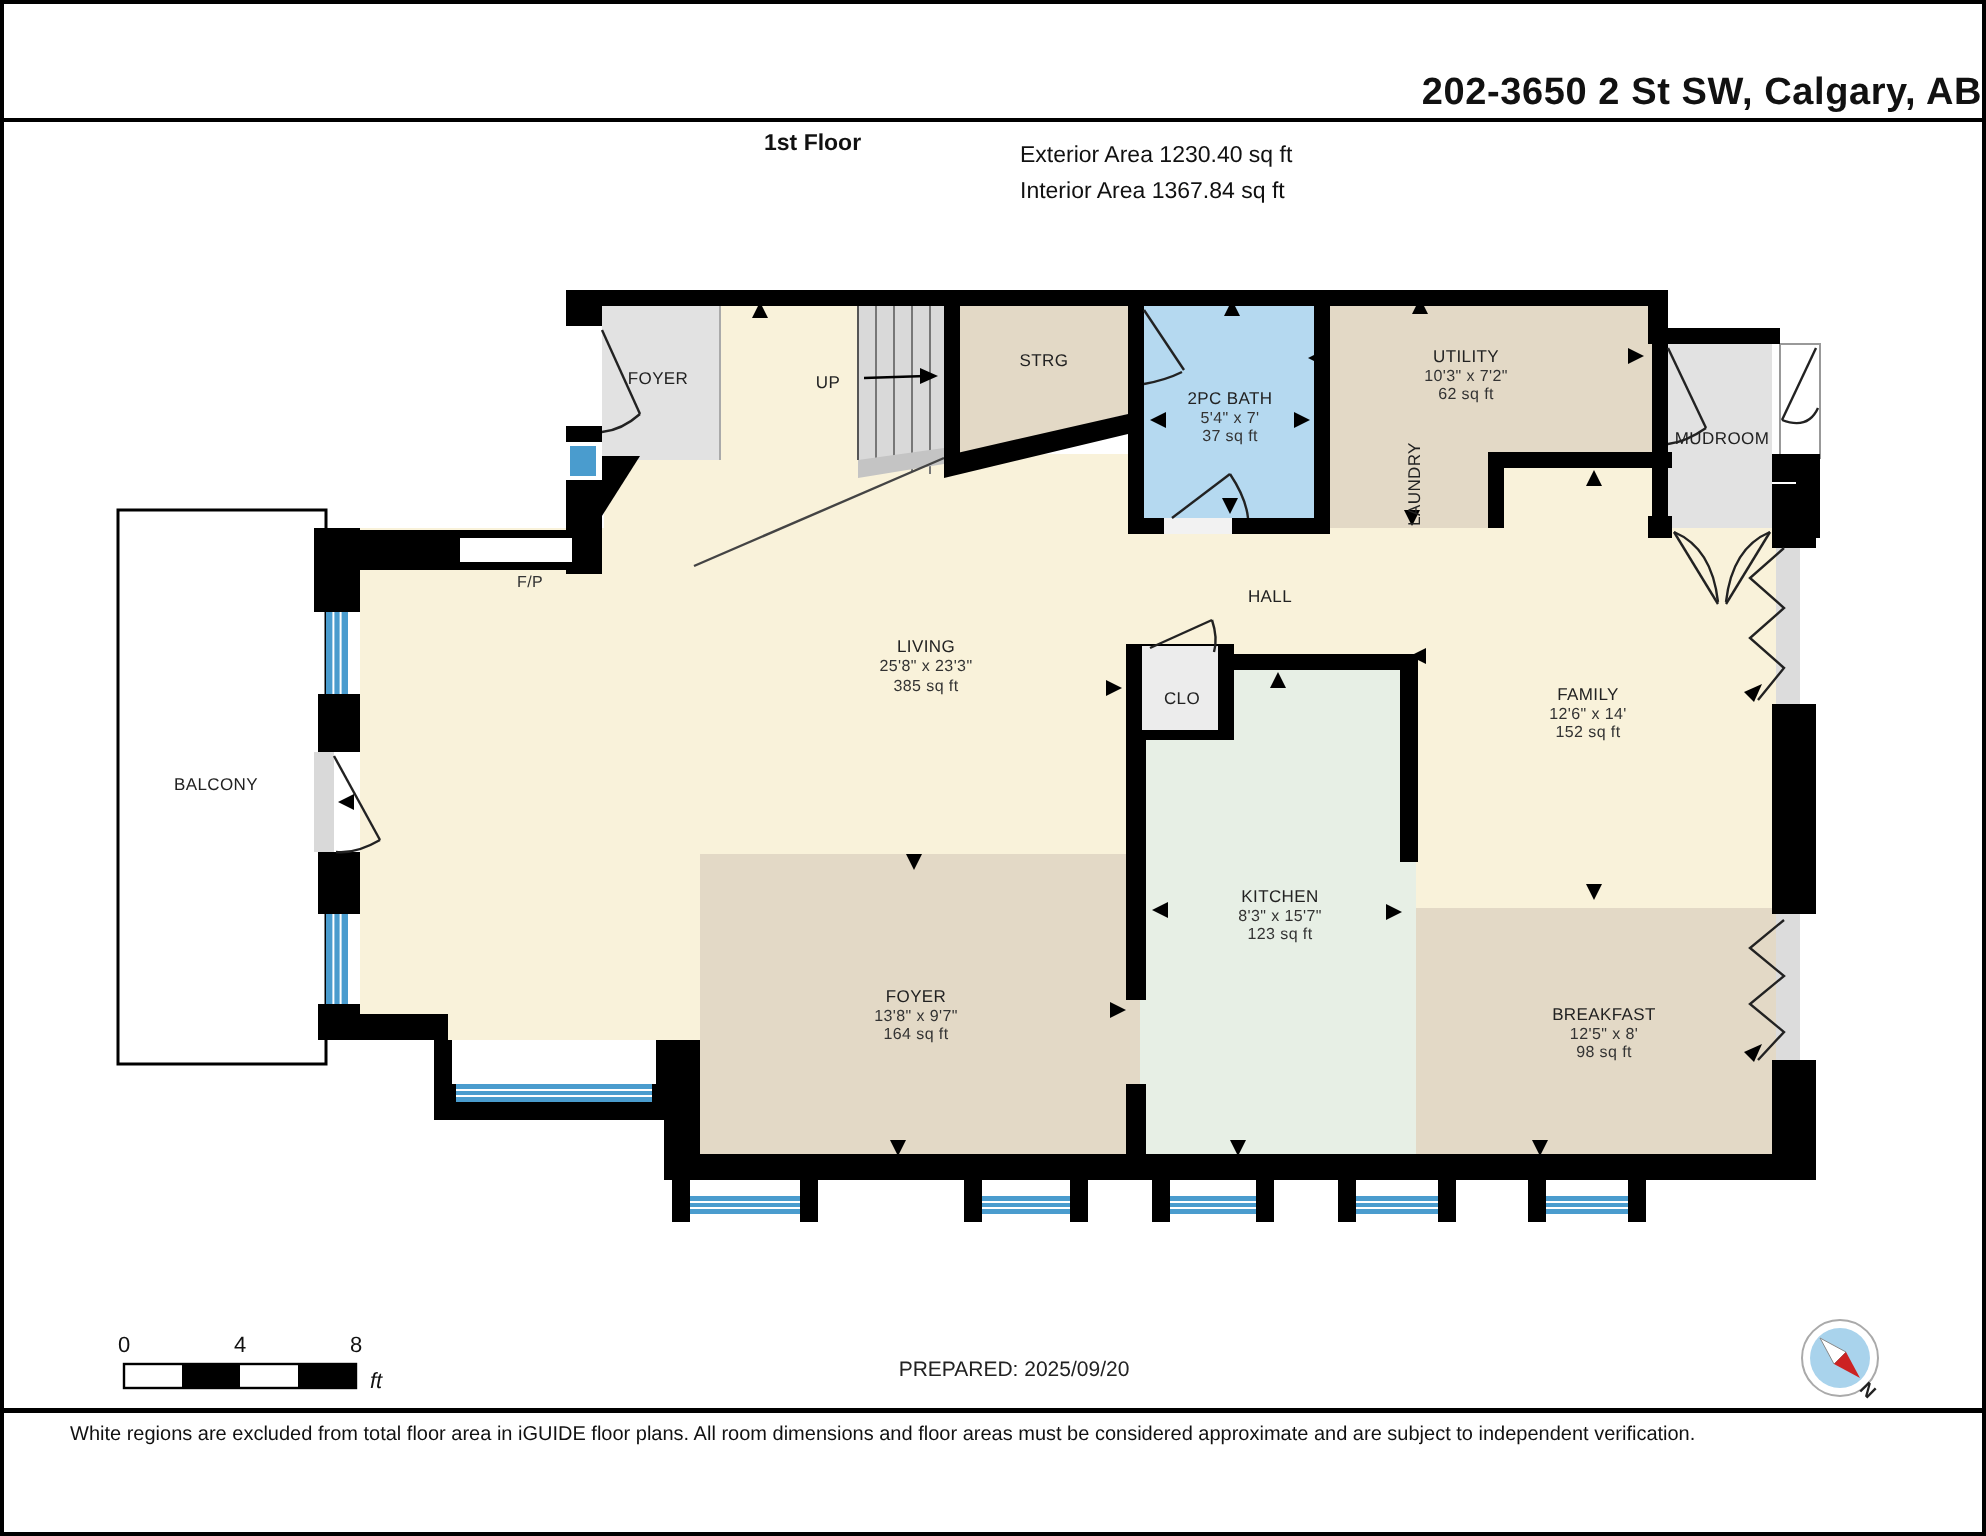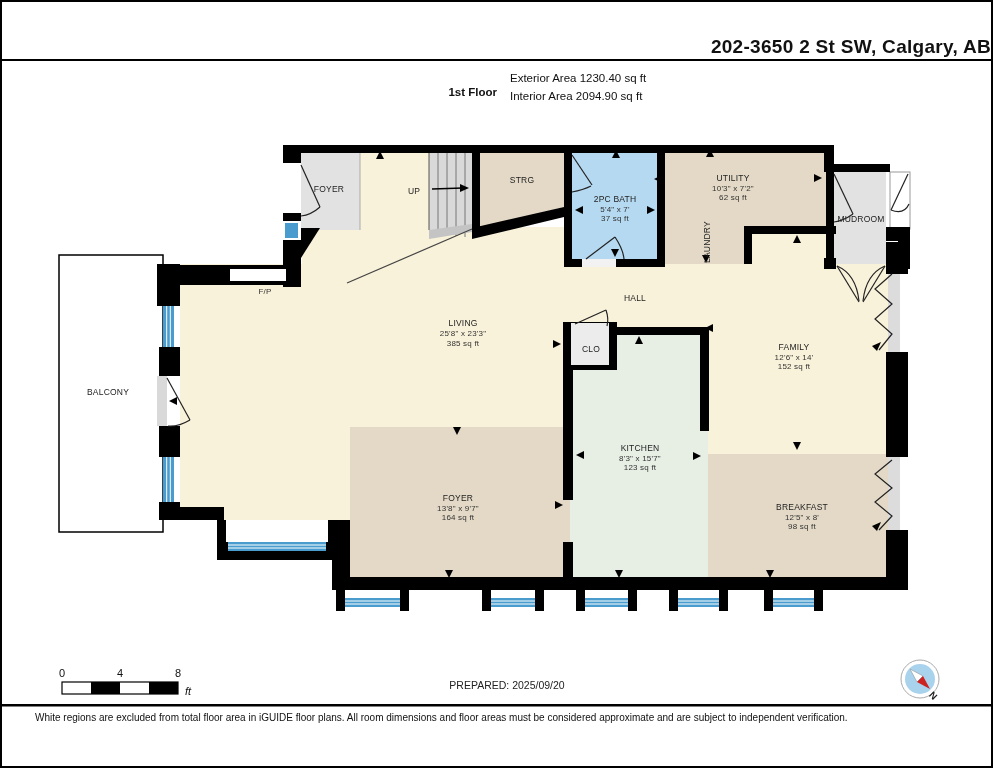--- a/index.html
+++ b/index.html
@@ -6,21 +6,21 @@
   .page{
     position:relative;width:993px;height:768px;background:#ffffff;
     border:2px solid #000;box-sizing:border-box;overflow:hidden;
     font-family:"Liberation Sans", sans-serif;color:#111;
   }
   .abs{position:absolute;}
   .title{
     top:34px;left:0;width:100%;text-align:right;
     font-size:19px;font-weight:bold;letter-spacing:.3px;
   }
-  .floorinfo-label{top:84px;left:380px;width:115px;text-align:right;font-size:11.5px;font-weight:bold;}
+  .floorinfo-label{top:64px;left:380px;width:115px;font-size:11.5px;font-weight:bold;}
   .floorinfo-ext{top:70px;left:508px;font-size:11.5px;}
   .floorinfo-int{top:88px;left:508px;font-size:11.5px;}
   .lbl{
     position:absolute;transform:translate(-50%,-50%);
     white-space:nowrap;font-size:8.5px;color:#222;letter-spacing:.2px;text-align:center;
   }
   .lbl.small{font-size:8px;color:#333;}
   .lbl.rot{transform:translate(-50%,-50%) rotate(-90deg);}
   .scale-num{position:absolute;transform:translate(-50%,0);font-size:11px;color:#111;}
   .scale-ft{position:absolute;font-size:11px;color:#111;font-style:italic;}
@@ -229,21 +229,21 @@
 
     <g fill="#000">
       <rect x="0" y="57" width="993" height="2"></rect>
       <rect x="0" y="702" width="993" height="2.5"></rect>
     </g>
   </svg>
 
   <div class="abs title">202-3650 2 St SW, Calgary, AB</div>
   <div class="abs floorinfo-label">1st Floor</div>
   <div class="abs floorinfo-ext">Exterior Area 1230.40 sq ft</div>
-  <div class="abs floorinfo-int">Interior Area 2094.90 sq ft</div>
+  <div class="abs floorinfo-int">Interior Area 1367.84 sq ft</div>
 
   <div class="lbl" style="left:327px;top:187px">FOYER</div>
   <div class="lbl" style="left:412px;top:189px">UP</div>
   <div class="lbl" style="left:520px;top:178px">STRG</div>
 
   <div class="lbl" style="left:613px;top:197px">2PC BATH</div>
   <div class="lbl small" style="left:613px;top:207px">5'4" x 7'</div>
   <div class="lbl small" style="left:613px;top:216px">37 sq ft</div>
 
   <div class="lbl" style="left:731px;top:176px">UTILITY</div>

